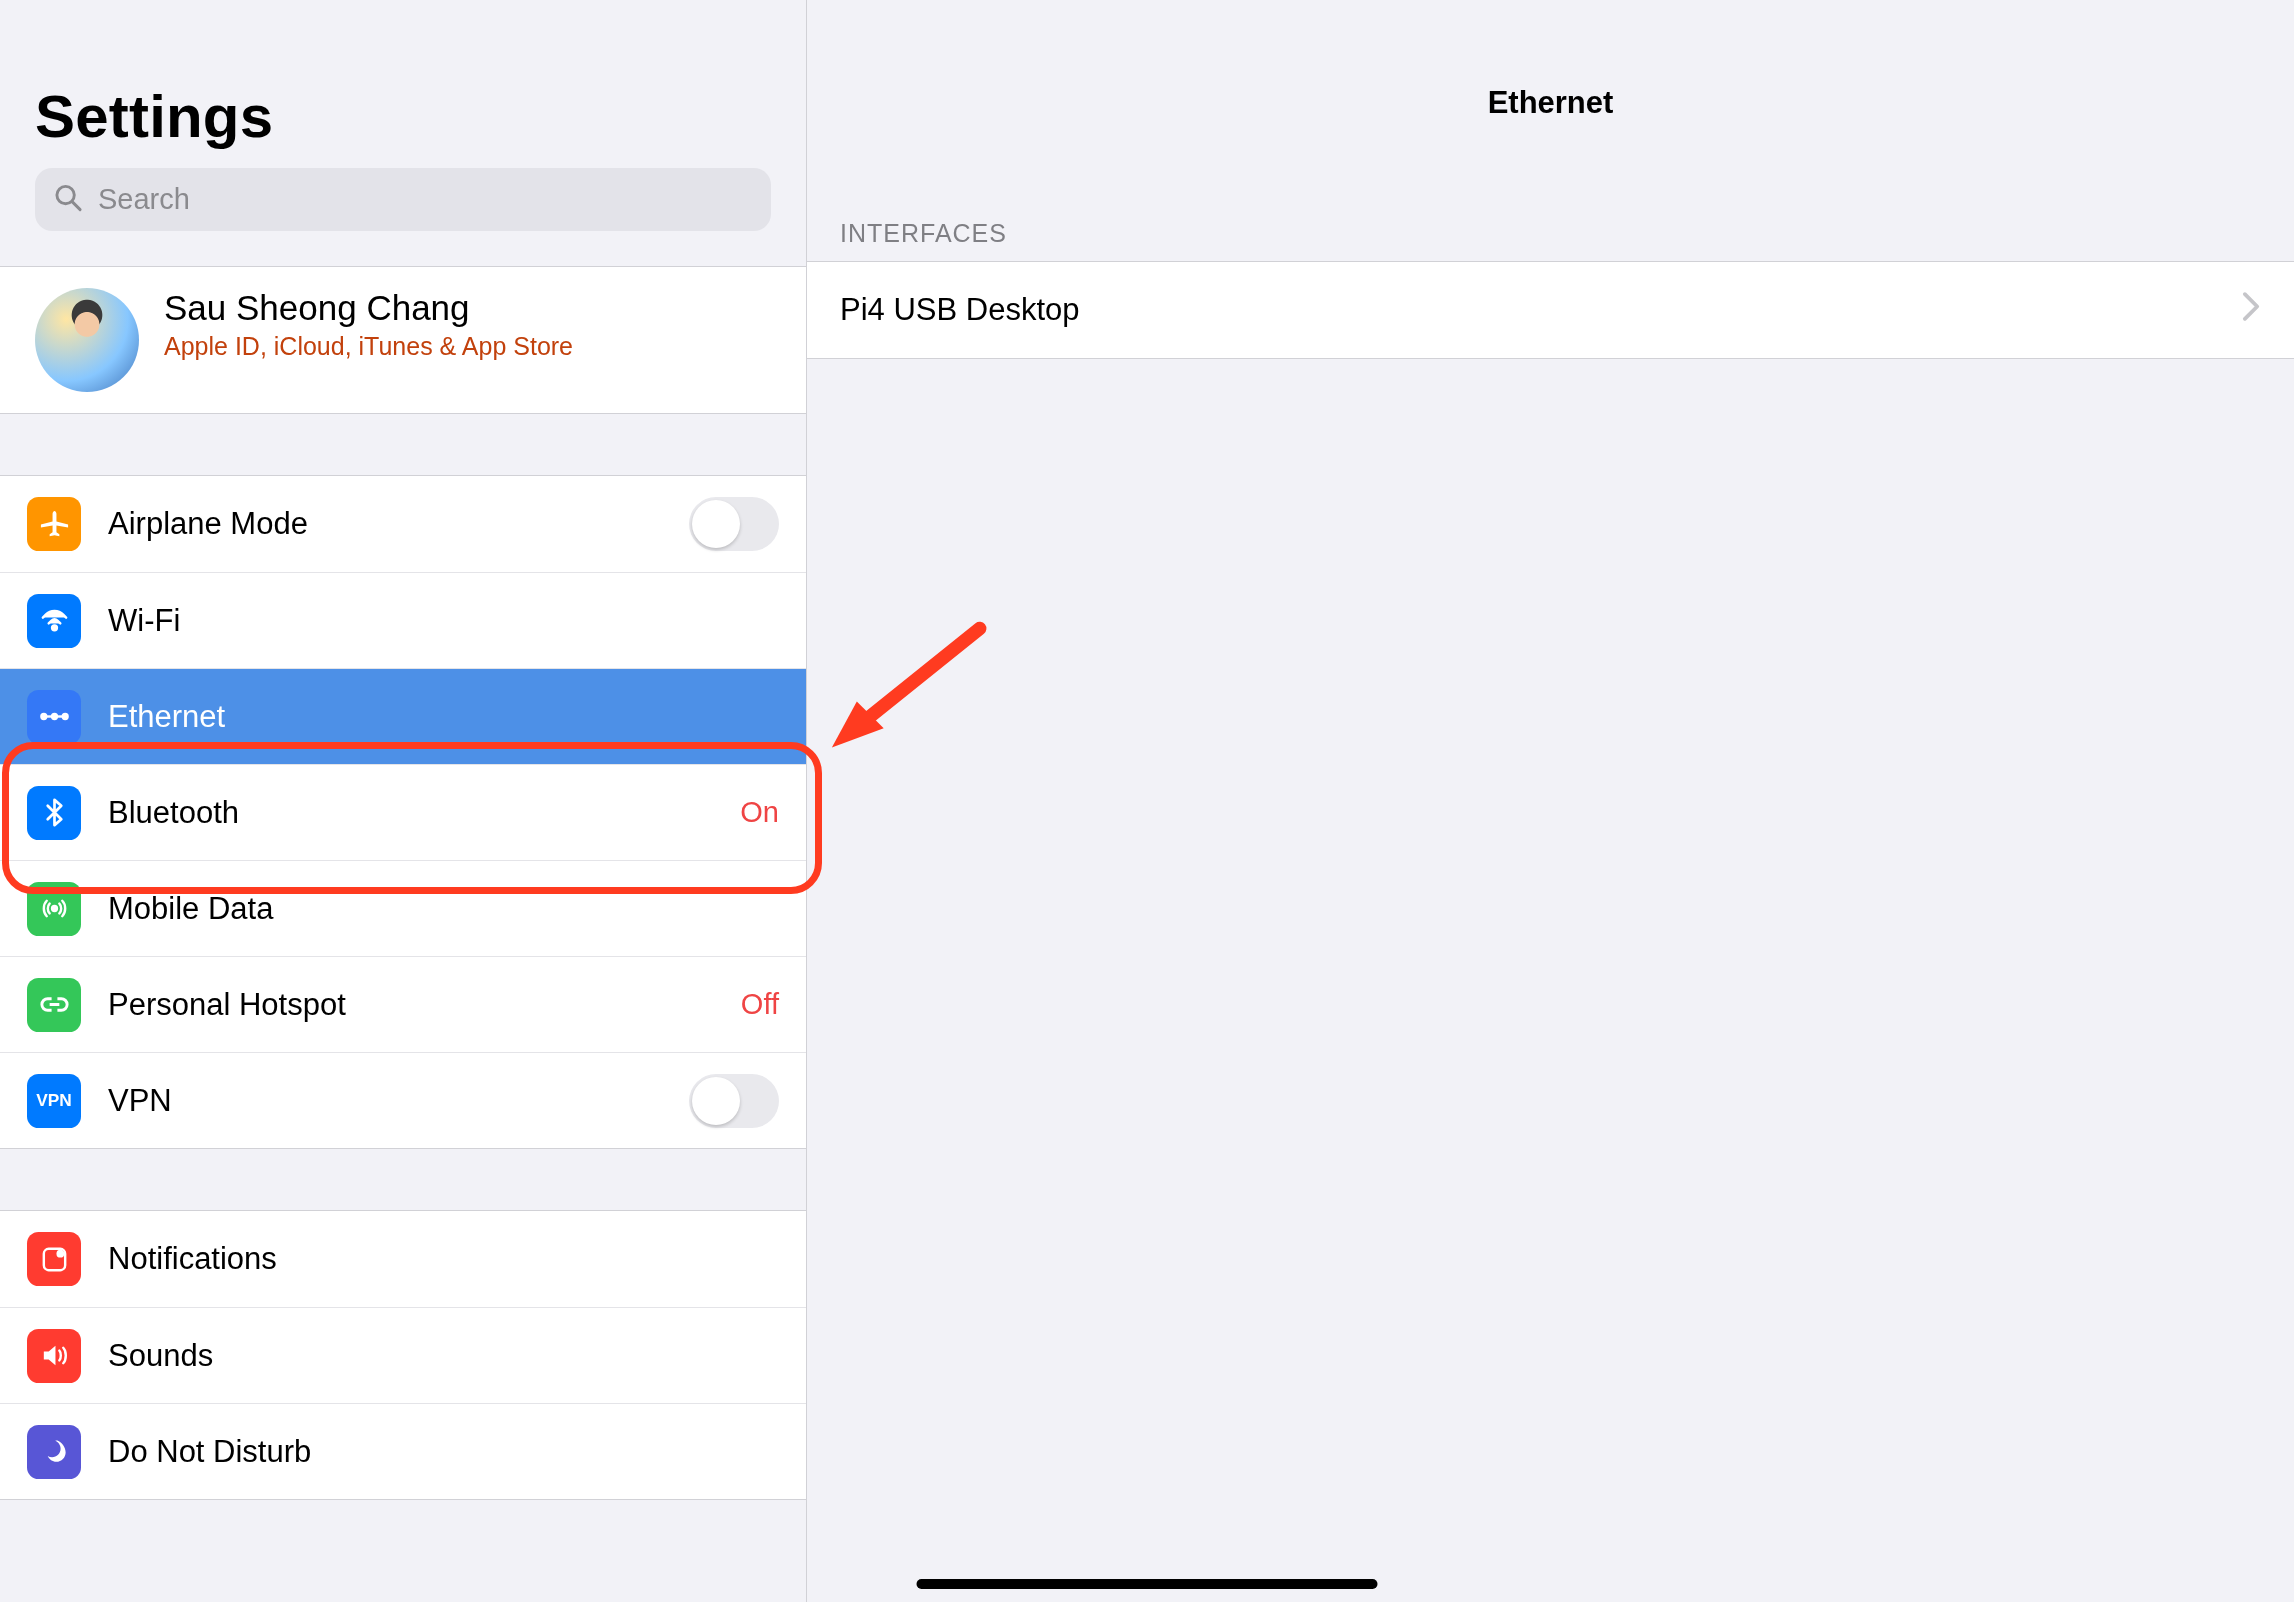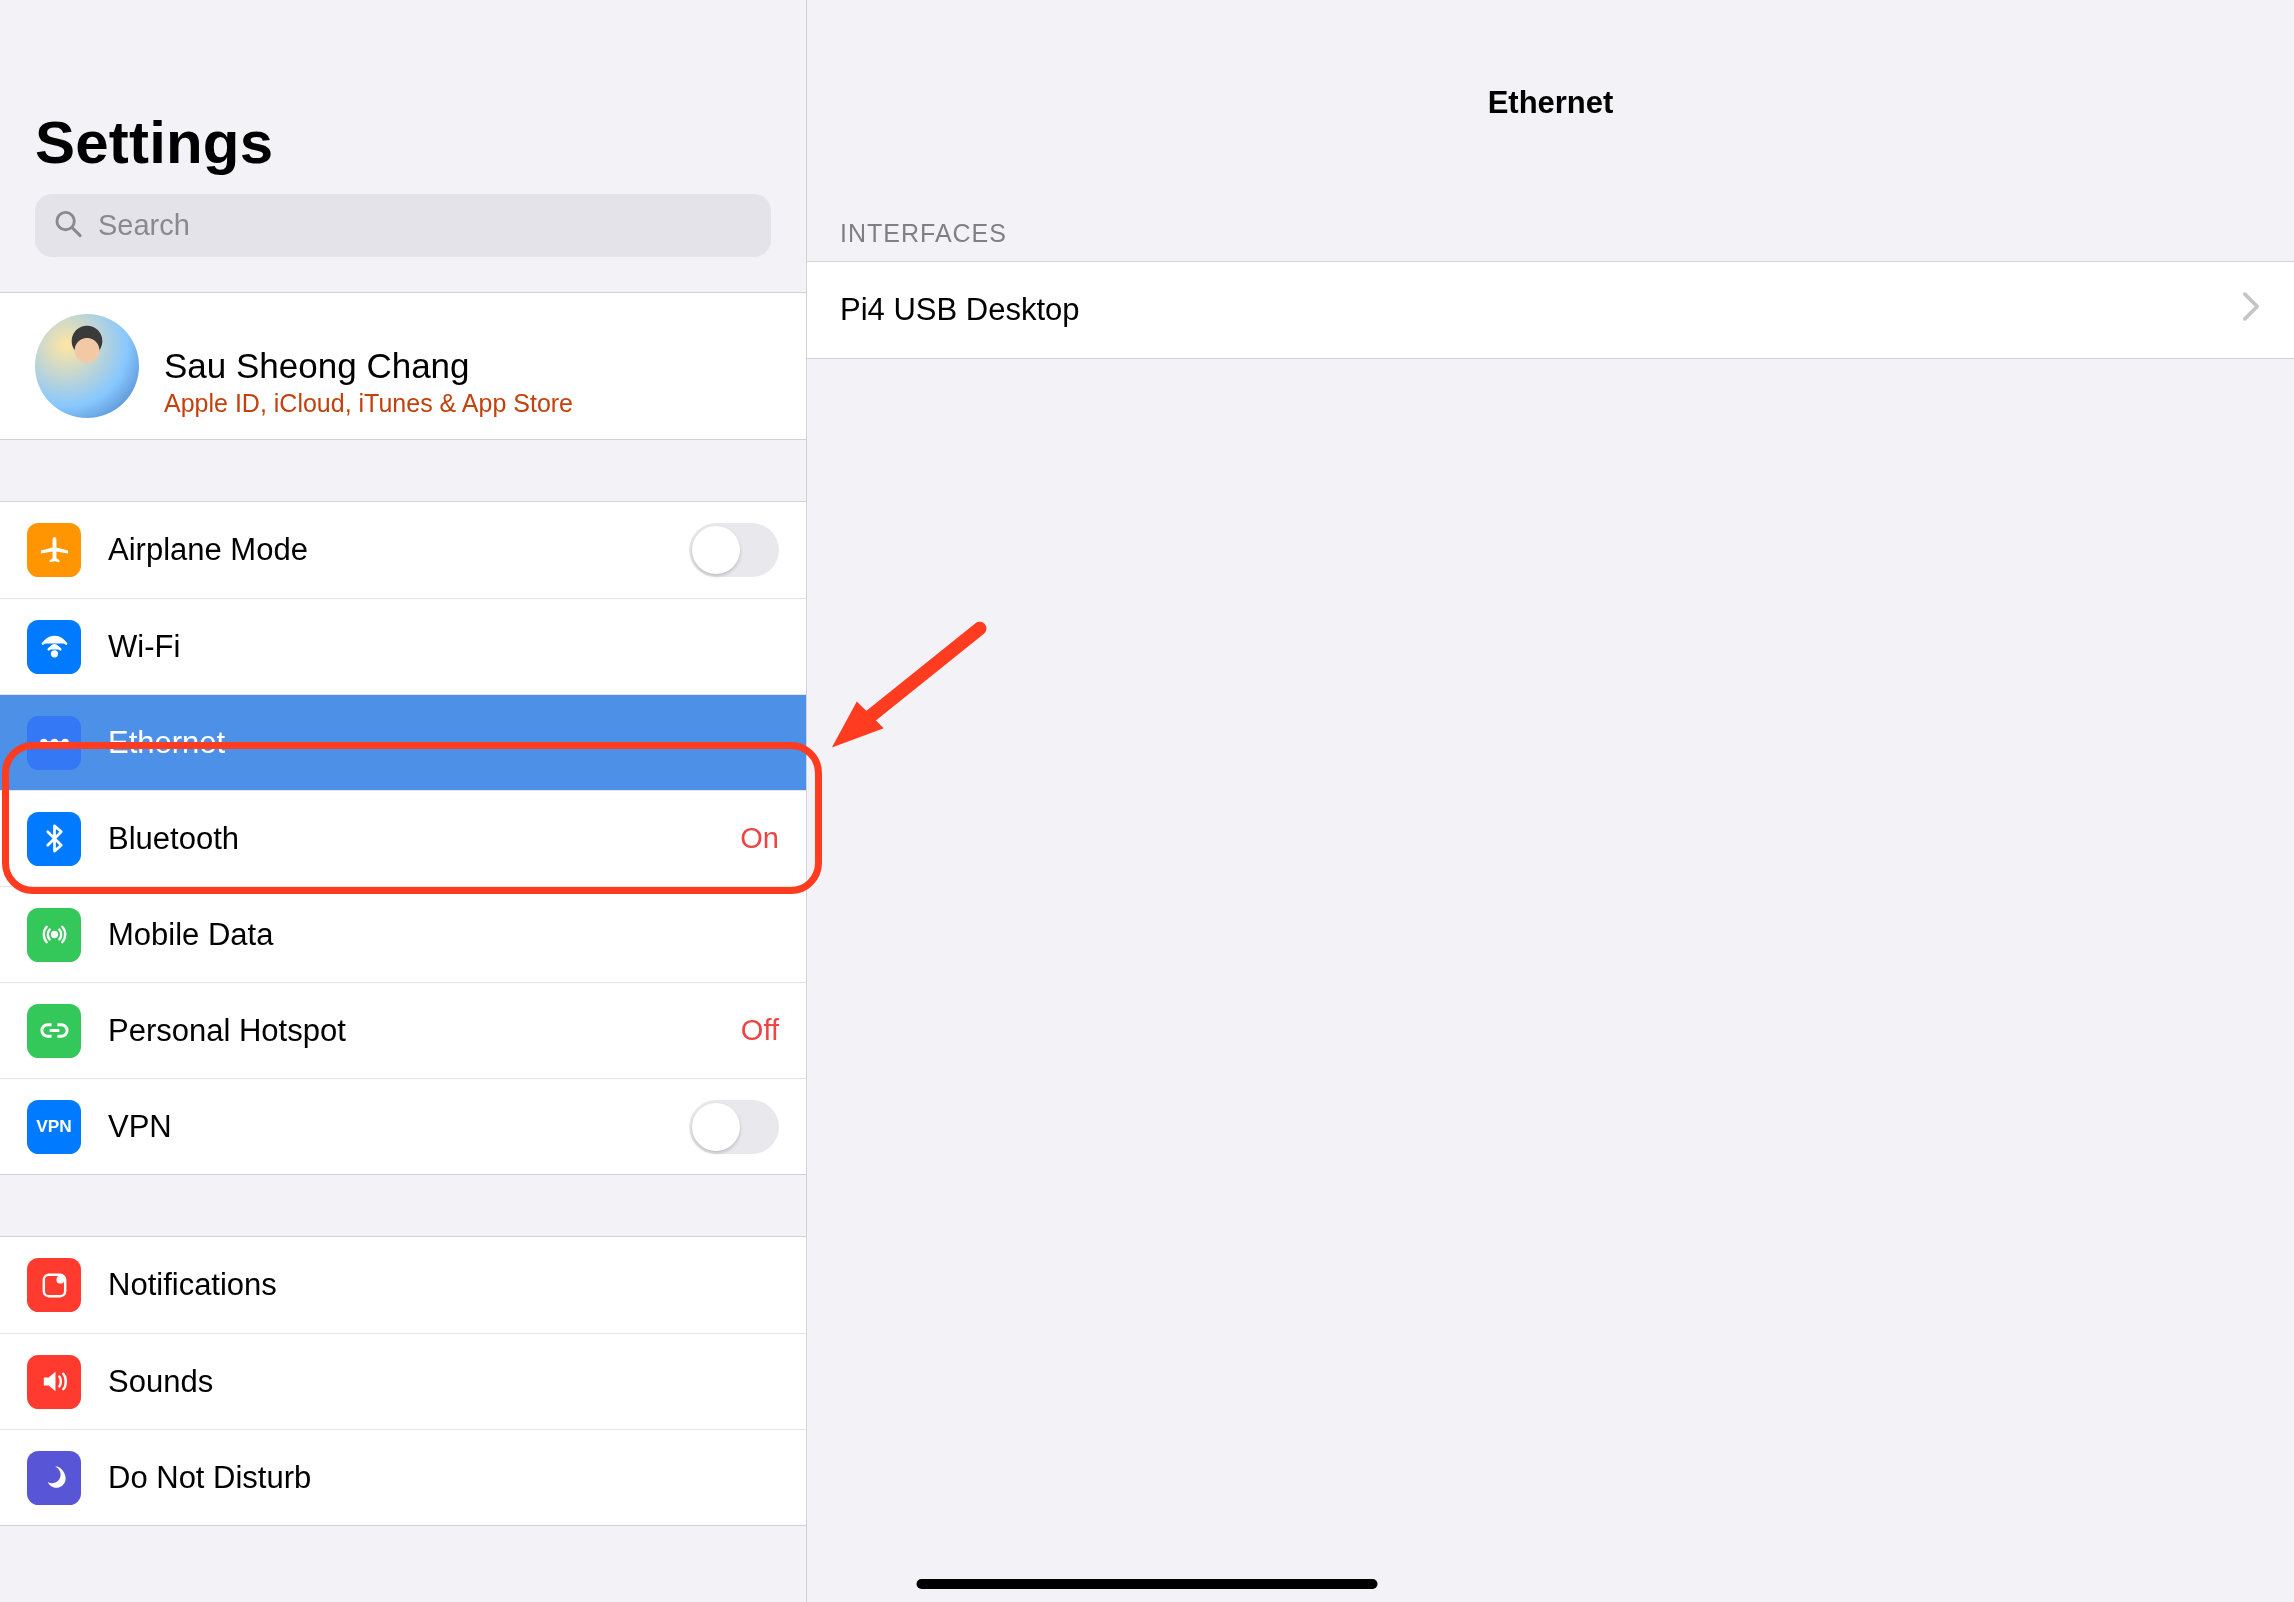--- a/index.html
+++ b/index.html
@@ -33,21 +33,21 @@
   .split {
     position:absolute; top:0; left:0; right:0; bottom:0;
     display:flex;
   }
   .sidebar {
     width: 807px;
     border-right: 1px solid #d1d1d6;
     background:#f2f2f7;
     display:flex;
     flex-direction:column;
-    padding-top: 108px;
+    padding-top: 82px;
   }
   .detail {
     flex:1;
     background:#f2f2f7;
     display:flex;
     flex-direction:column;
     padding-top: 58px;
     position:relative;
   }
 
@@ -77,21 +77,21 @@
     position:absolute; left:19px; top:50%; transform:translateY(-50%);
     color:#8a8a8e;
   }
 
   
   .account {
     background:#fff;
     border-top:1px solid #d1d1d6;
     border-bottom:1px solid #d1d1d6;
     display:flex;
-    align-items:flex-end;
+    align-items:flex-start;
     gap:25px;
     padding: 21px 35px;
   }
   .avatar {
     width: 104px; height:104px; border-radius:52px;
     background: radial-gradient(circle at 30% 30%, #ffe6a3, #87c7ff 60%, #3b6fb5);
     flex-shrink:0;
     position:relative;
     overflow:hidden;
   }

